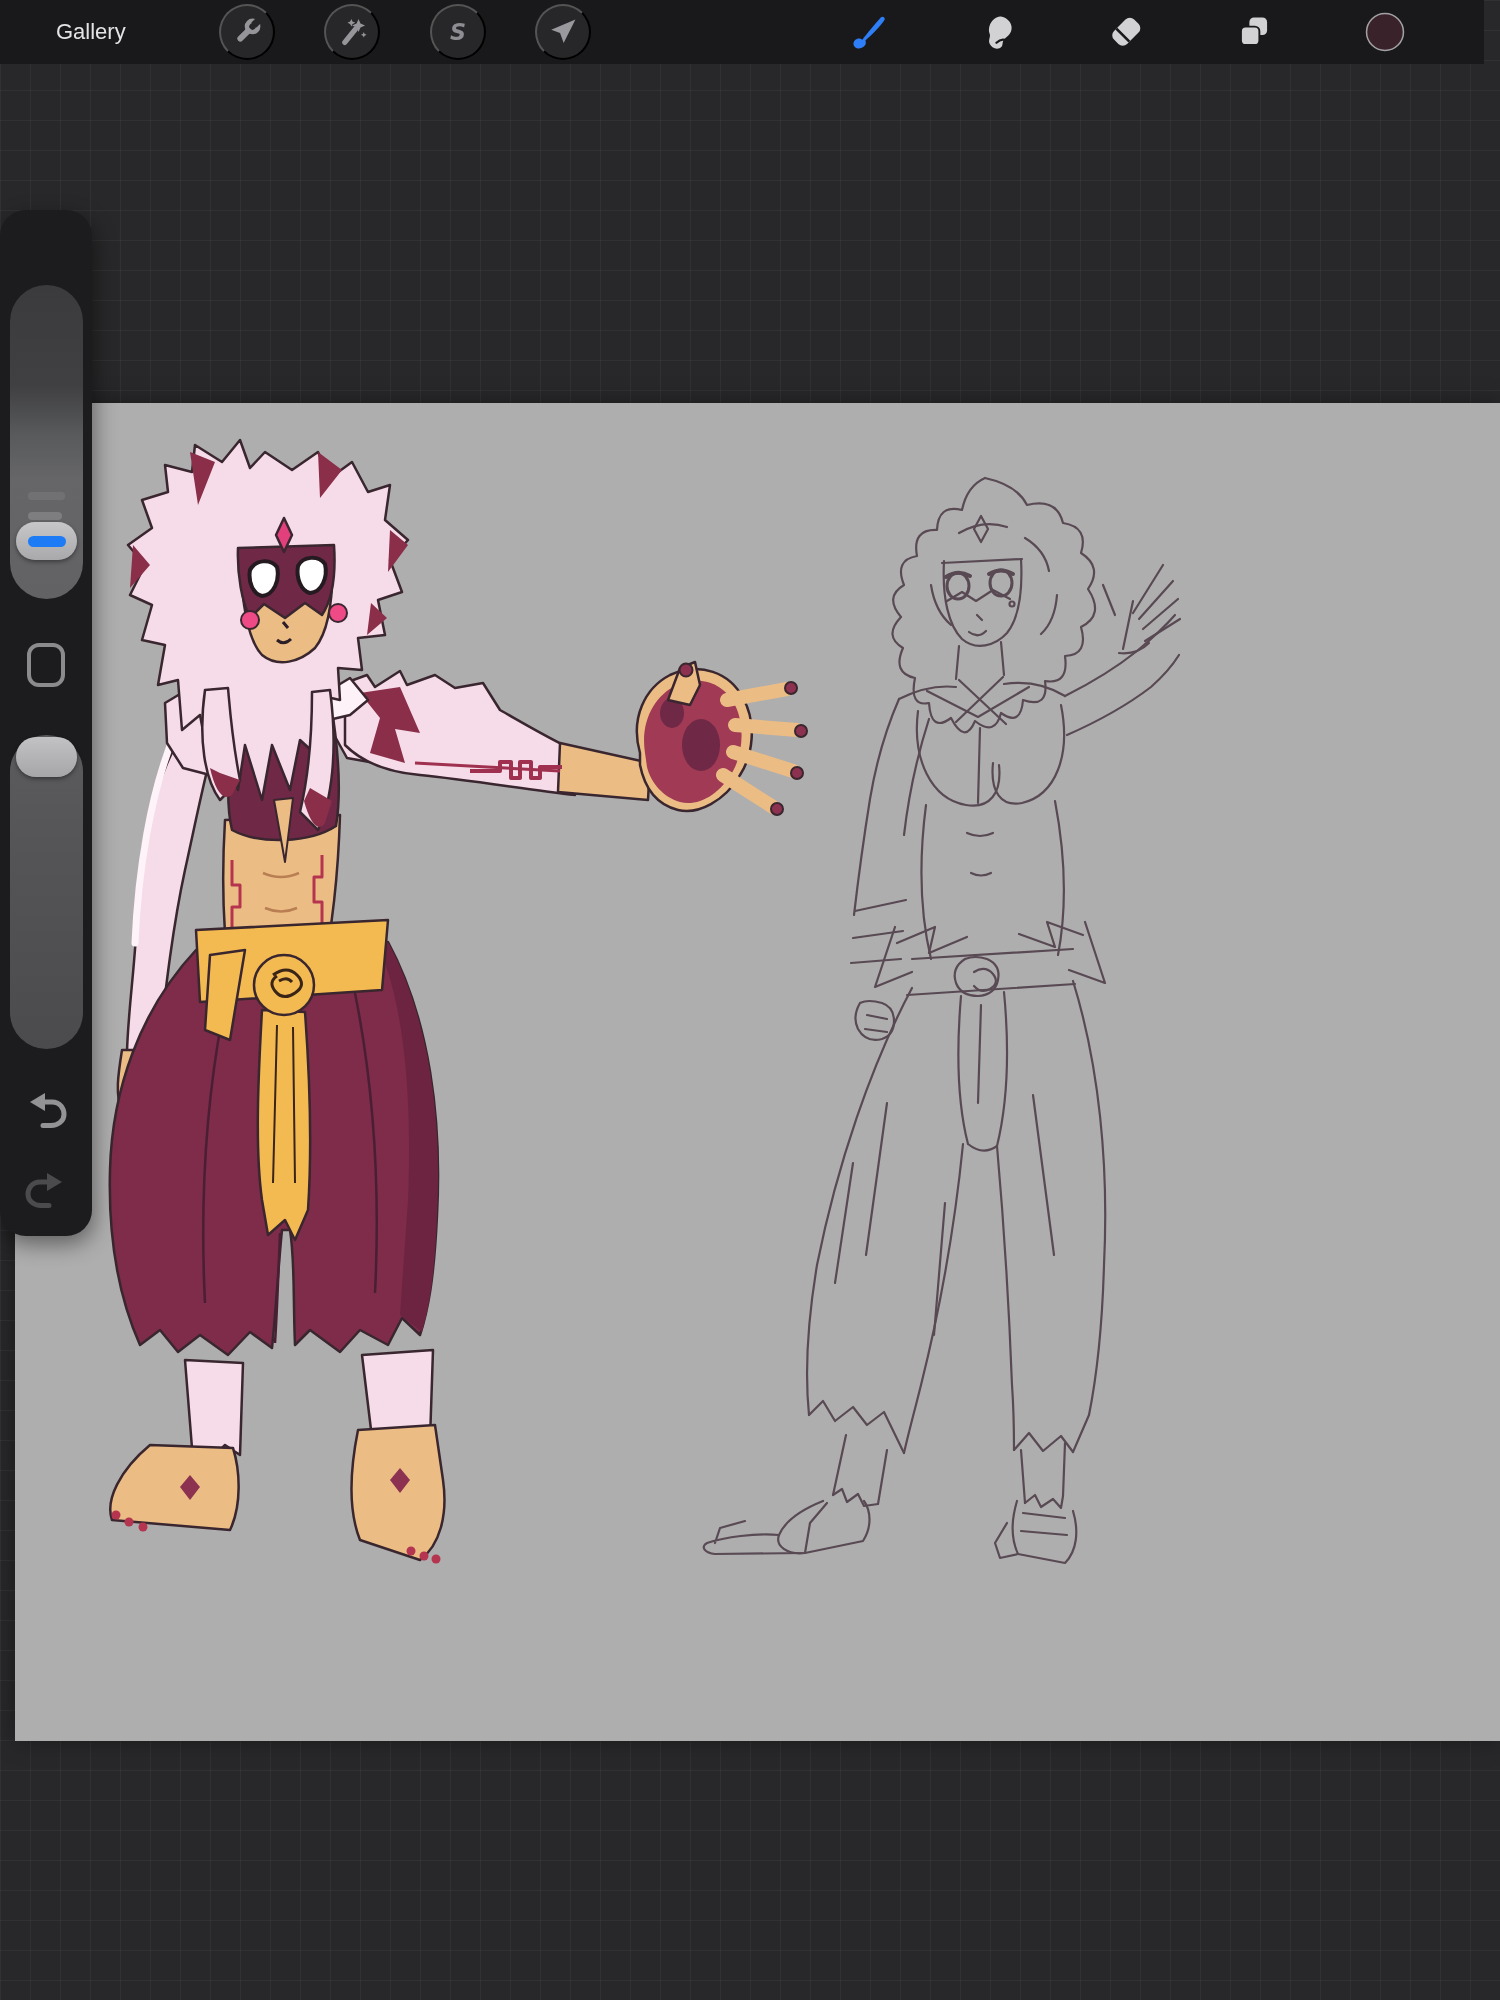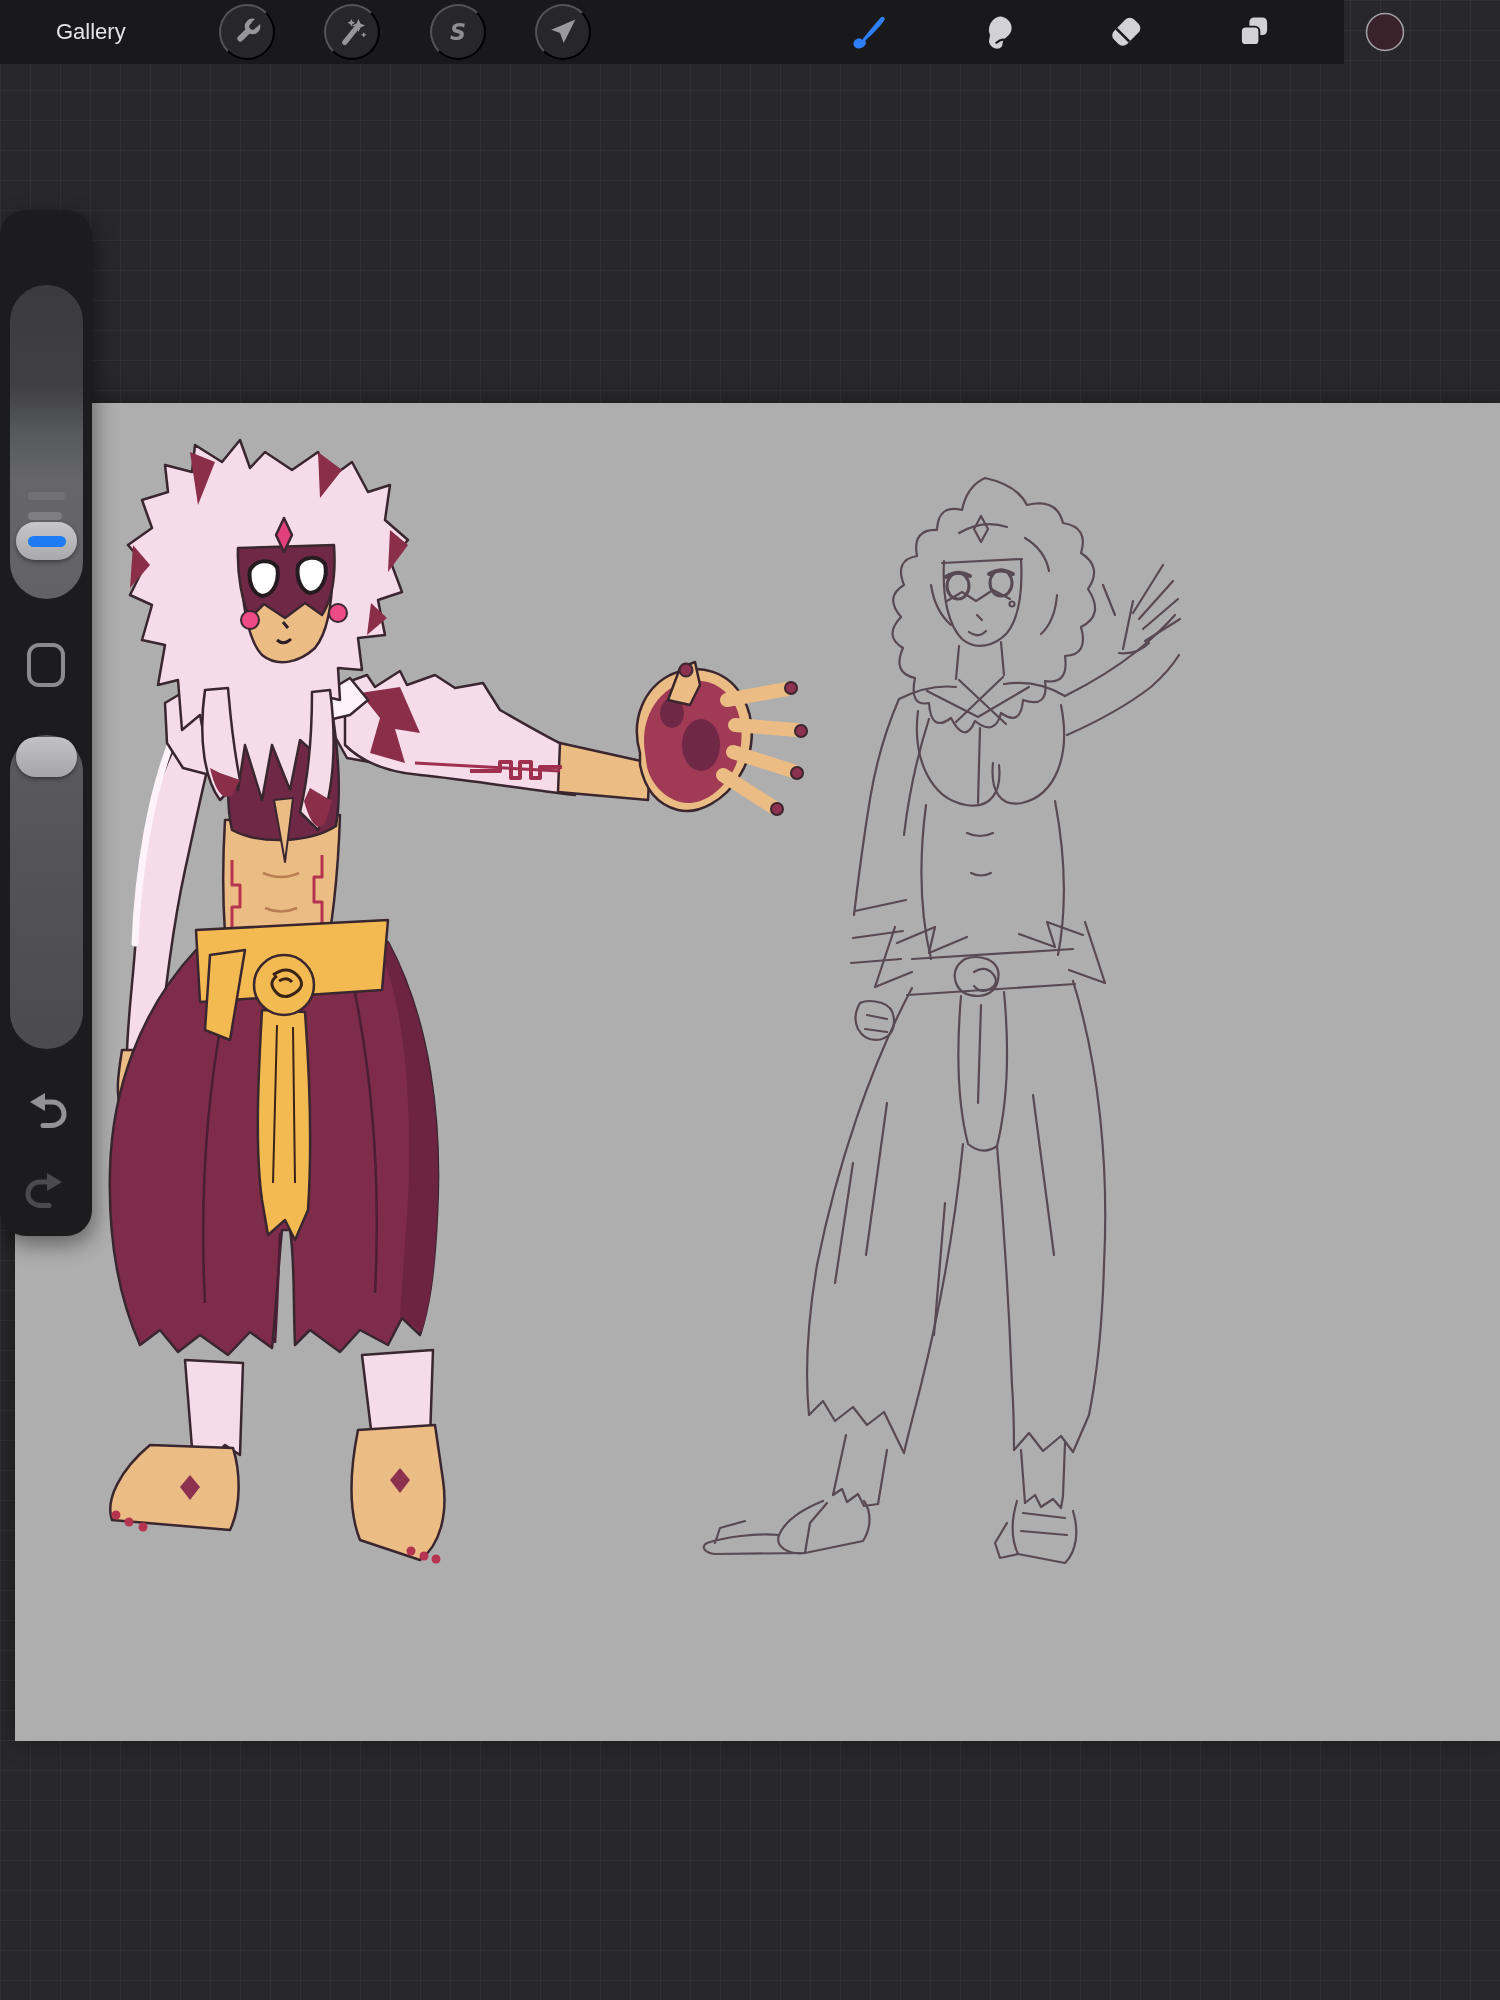--- a/index.html
+++ b/index.html
@@ -7,21 +7,21 @@
     width:1500px;height:2000px;position:relative;overflow:hidden;
     background-color:#28282a;
     background-image:
       linear-gradient(rgba(255,255,255,0.045) 1px, transparent 1px),
       linear-gradient(90deg, rgba(255,255,255,0.045) 1px, transparent 1px);
     background-size:30px 30px;
     font-family:"Liberation Sans", sans-serif;
   }
   
   .toolbar{
-    position:absolute;left:0;top:0;width:1344px;height:64px;
+    position:absolute;left:0;top:0;width:1484px;height:64px;
     background:#19191b;z-index:40;
   }
   .gallery{
     position:absolute;left:56px;top:0;height:64px;line-height:64px;
     color:#e4e4e6;font-size:22px;cursor:default;
   }
   .tool-circle{
     position:absolute;top:4px;width:56px;height:56px;border-radius:50%;
     background:#27272a;display:flex;align-items:center;justify-content:center;
   }

